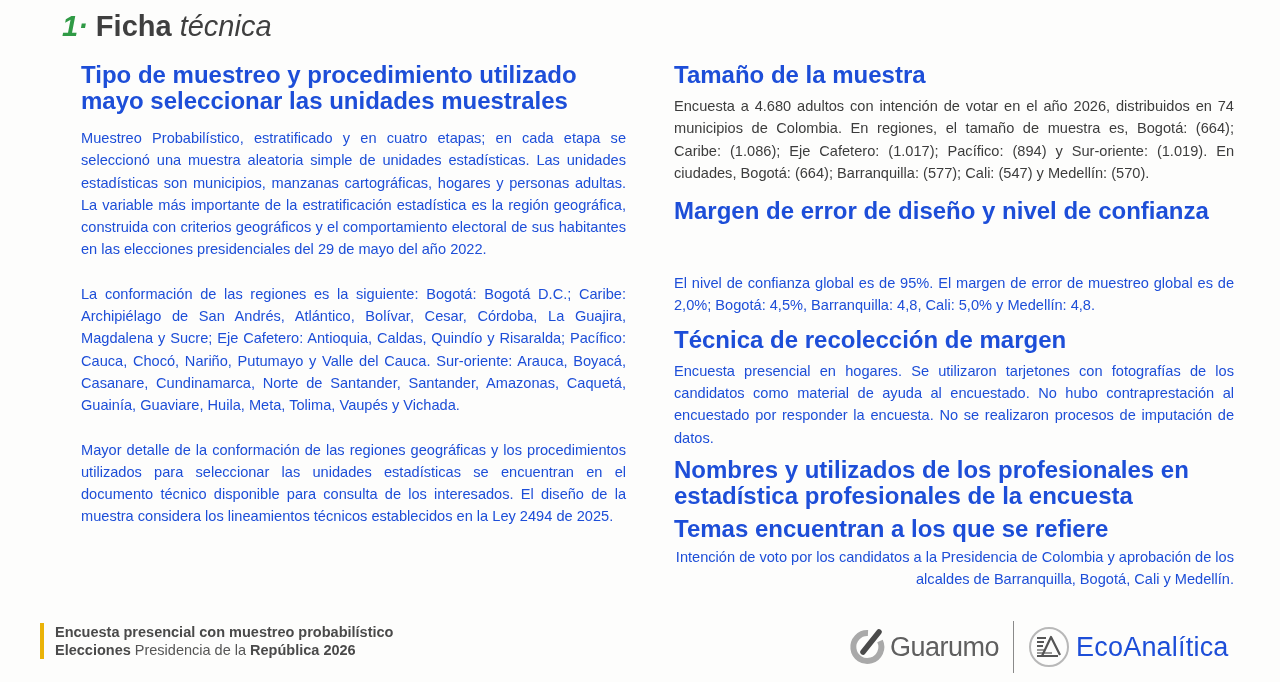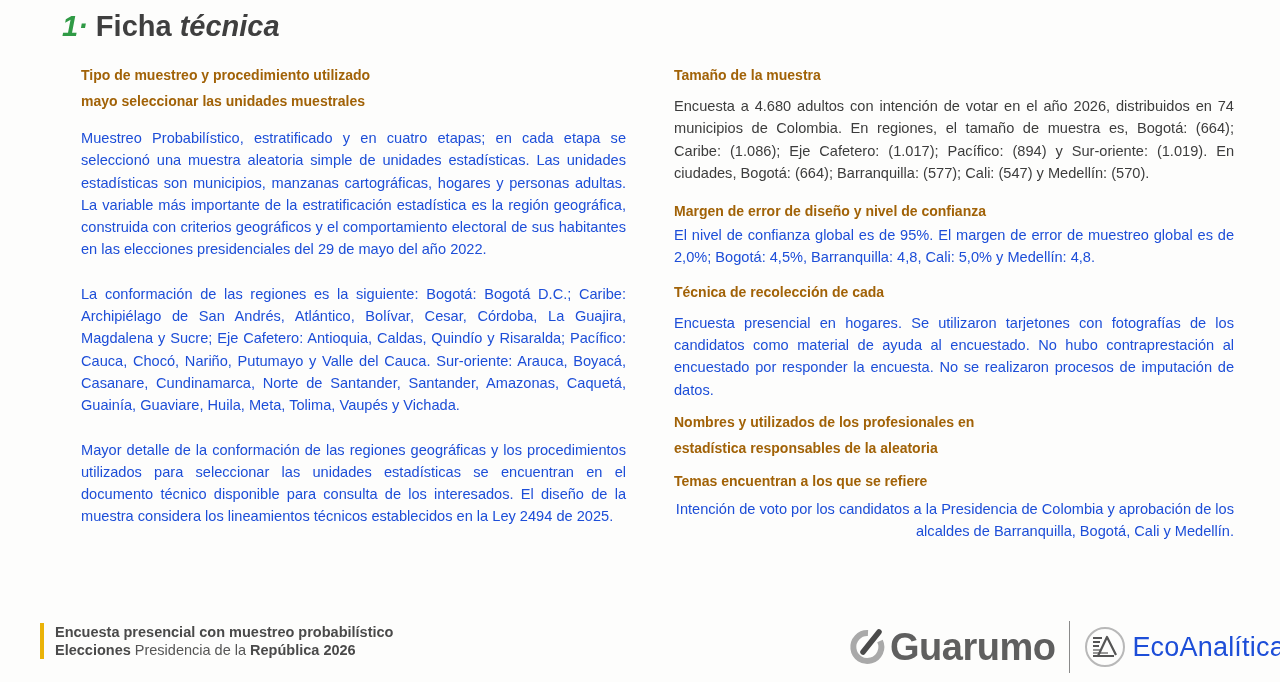--- a/index.html
+++ b/index.html
@@ -10,27 +10,27 @@
       color: #4a4a4a;
       position: relative;
     }
     .page-title {
       position: absolute; left: 62px; top: 8px;
       font-size: 29px; line-height: 36px; color: #3f3f3f;
       white-space: nowrap;
     }
     .page-title .num { color: #2f9a45; font-weight: bold; font-style: italic; }
     .page-title .bold { font-weight: bold; }
-    .page-title .ital { font-style: italic; font-weight: bold; }
+    .page-title .ital { font-style: italic; font-weight: normal; }
 
     .col-left { position: absolute; left: 81px; top: 62px; width: 545px; }
     .col-right { position: absolute; left: 674px; top: 62px; width: 560px; }
 
     h2 {
-      margin: 0; font-size: 14px; line-height: 26px; font-weight: bold; color: #a16207;
+      margin: 0; font-size: 24px; line-height: 26px; font-weight: bold; color: #1d4ed8;
     }
     p {
       margin: 0; font-size: 14.6px; line-height: 22.3px; color: #1d4ed8;
       text-align: justify;
     }
     .left-h2 { margin-bottom: 13px; }
     .left-p { margin-bottom: 22px; }
 
     .right-h2 { margin-bottom: 7px; }
     .right-p { margin-bottom: 8px; }
@@ -41,21 +41,21 @@
       border-left: 4px solid #eab308; padding-left: 11px;
       font-size: 14.5px; line-height: 18px; color: #555;
     }
     .footer-left .b { font-weight: bold; color: #4a4a4a; }
 
     .logos {
       position: absolute; left: 848px; top: 617px; height: 60px;
       display: flex; align-items: center;
     }
     .logo-guarumo { display: flex; align-items: center; }
-    .logo-guarumo .txt { font-size: 38px; font-weight: bold; color: #5f5f5f; letter-spacing: -0.5px; margin-left: 2px; }
+    .logo-guarumo .txt { font-size: 27px; font-weight: normal; color: #5f5f5f; letter-spacing: -0.5px; margin-left: 2px; }
     .logo-divider { width: 1px; height: 52px; background: #8a8a8a; margin: 0 14px 0 14px; }
     .logo-eco { display: flex; align-items: center; }
     .logo-eco .txt { font-size: 27px; color: #1d4ed8; margin-left: 6px; letter-spacing: 0.2px; }
   </style>
 </head>
 <body>
 
 <div class="page-title">
   <span class="num">1·</span>
   <span class="bold">Ficha</span>
@@ -70,28 +70,28 @@
   <p class="left-p">Muestreo Probabilístico, estratificado y en cuatro etapas; en cada etapa se seleccionó una muestra aleatoria simple de unidades estadísticas. Las unidades estadísticas son municipios, manzanas cartográficas, hogares y personas adultas. La variable más importante de la estratificación estadística es la región geográfica, construida con criterios geográficos y el comportamiento electoral de sus habitantes en las elecciones presidenciales del 29 de mayo del año 2022.</p>
   <p class="left-p">La conformación de las regiones es la siguiente: Bogotá: Bogotá D.C.; Caribe: Archipiélago de San Andrés, Atlántico, Bolívar, Cesar, Córdoba, La Guajira, Magdalena y Sucre; Eje Cafetero: Antioquia, Caldas, Quindío y Risaralda; Pacífico: Cauca, Chocó, Nariño, Putumayo y Valle del Cauca. Sur-oriente: Arauca, Boyacá, Casanare, Cundinamarca, Norte de Santander, Santander, Amazonas, Caquetá, Guainía, Guaviare, Huila, Meta, Tolima, Vaupés y Vichada.</p>
   <p class="left-p">Mayor detalle de la conformación de las regiones geográficas y los procedimientos utilizados para seleccionar las unidades estadísticas se encuentran en el documento técnico disponible para consulta de los interesados. El diseño de la muestra considera los lineamientos técnicos establecidos en la Ley 2494 de 2025.</p>
 </div>
 
 <div class="col-right">
   <h2 class="right-h2">Tamaño de la muestra</h2>
   <p class="right-p dark" style="margin-bottom:14px;">Encuesta a 4.680 adultos con intención de votar en el año 2026, distribuidos en 74 municipios de Colombia. En regiones, el tamaño de muestra es, Bogotá: (664); Caribe: (1.086); Eje Cafetero: (1.017); Pacífico: (894) y Sur-oriente: (1.019). En ciudades, Bogotá: (664); Barranquilla: (577); Cali: (547) y Medellín: (570).</p>
 
   <h2 style="margin-bottom:0;">Margen de error de diseño y nivel de confianza</h2>
-  <p class="right-p" style="margin-bottom:10px;">El nivel de confianza global es de 95%. El margen de error de muestreo global es de 2,0%; Bogotá: 4,5%, Barranquilla: 4,8, Cali: 5,0% y Medellín: 4,8.</p>
+  <p class="right-p" style="margin-bottom:10px;margin-top:48px;">El nivel de confianza global es de 95%. El margen de error de muestreo global es de 2,0%; Bogotá: 4,5%, Barranquilla: 4,8, Cali: 5,0% y Medellín: 4,8.</p>
 
-  <h2 class="right-h2">Técnica de recolección de cada</h2>
+  <h2 class="right-h2">Técnica de recolección de margen</h2>
   <p class="right-p">Encuesta presencial en hogares. Se utilizaron tarjetones con fotografías de los candidatos como material de ayuda al encuestado. No hubo contraprestación al encuestado por responder la encuesta. No se realizaron procesos de imputación de datos.</p>
 
   <h2 class="right-h2">
     <span>Nombres y utilizados de los profesionales en</span><br>
-    <span>estadística responsables de la aleatoria</span>
+    <span>estadística profesionales de la encuesta</span>
   </h2>
 
   <h2 class="right-h2" style="margin-bottom:4px;">Temas encuentran a los que se refiere</h2>
   <p class="right-p" style="text-align:right;">Intención de voto por los candidatos a la Presidencia de Colombia y aprobación de los alcaldes de Barranquilla, Bogotá, Cali y Medellín.</p>
 </div>
 
 <div class="footer-left">
   <div class="b">Encuesta presencial con muestreo probabilístico</div>
   <div>
     <span class="b">Elecciones</span><span> Presidencia de la </span><span class="b">República 2026</span>

